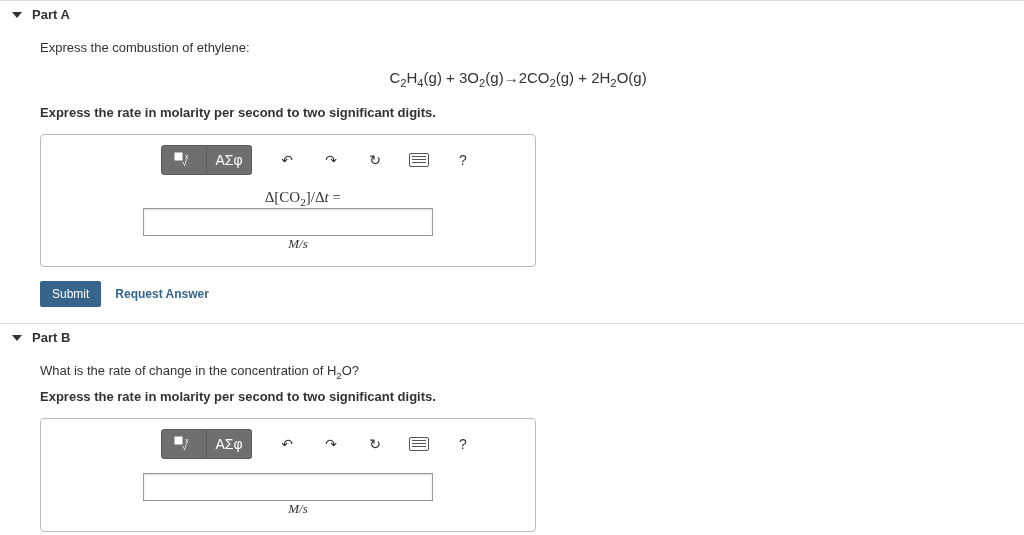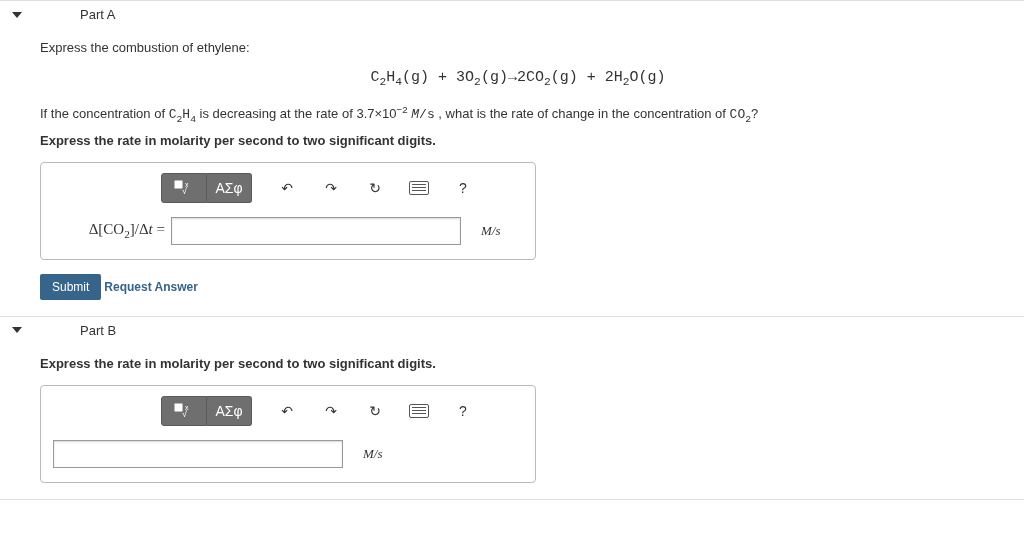--- a/index.html
+++ b/index.html
@@ -21,21 +21,21 @@
     padding: 6px 12px;
     cursor: pointer;
   }
   .caret {
     width: 0; height: 0;
     border-left: 5px solid transparent;
     border-right: 5px solid transparent;
     border-top: 6px solid #333;
     margin-right: 10px;
   }
-  .part-title { font-weight: normal; margin-left: 48px; }
+  .part-title { font-weight: bold; }
   .part-body { padding: 4px 28px 16px 40px; }
   .intro { margin: 8px 0 14px 0; }
   .equation {
     text-align: center;
     font-family: "Times New Roman", serif;
     font-size: 15px;
     margin: 6px 0 16px 0;
   }
   .question { margin: 8px 0; }
   .instruct { font-weight: bold; margin: 8px 0 14px 0; }
@@ -65,21 +65,21 @@
     padding: 0 6px;
   }
   .tool-grey {
     background: #6f6f6f;
     color: #fff;
     border: 1px solid #5a5a5a;
   }
   .tool-grey:first-child { border-radius: 3px 0 0 3px; }
   .tool-grey:nth-child(2) { border-left: none; border-radius: 0 3px 3px 0; margin-right: 13px; }
   .tool-plain { background: transparent; border: none; }
-  .ans-row { display: flex; align-items: center; }
+  .ans-row { display: flex; align-items: center; flex-direction: column; }
   .ans-label {
     width: 112px;
     font-family: "Times New Roman", serif;
     font-size: 15px;
     text-align: right;
     padding-right: 6px;
   }
   .ans-input {
     width: 280px;
     height: 26px;
@@ -87,39 +87,39 @@
     box-shadow: inset 0 1px 2px rgba(0,0,0,0.15);
     padding: 0 4px;
     font-size: 13px;
   }
   .unit {
     font-family: "Times New Roman", serif;
     font-style: italic;
     font-size: 13px;
     margin-left: 20px;
   }
-  .actions { margin-top: 14px; display: flex; align-items: center; gap: 3px; }
+  .actions { margin-top: 14px; display: flex; align-items: center; gap: 14px; }
   .submit-btn {
     background: #36648b;
     color: #fff;
     border: none;
     padding: 6px 12px;
     font-size: 12px;
     cursor: pointer;
     border-radius: 2px;
   }
   .req-link {
     color: #36648b;
     font-size: 12px;
     font-weight: bold;
     cursor: pointer;
   }
   .sub2 { font-size: 0.75em; vertical-align: sub; }
   .sup2 { font-size: 0.75em; vertical-align: super; }
-  .serif { font-family: Liberation Mono, monospace; }
+  .serif { font-family: Liberation Sans, sans-serif; }
   .kbd-icon {
     width: 18px; height: 12px;
     border: 1px solid #555;
     border-radius: 2px;
     position: relative;
     display: inline-block;
   }
   .kbd-icon::before {
     content: "";
     position: absolute;
@@ -132,21 +132,20 @@
 <body>
 
 <div class="part-block">
   <div class="part-header">
     <span class="caret"></span>
     <span class="part-title">Part A</span>
   </div>
   <div class="part-body">
     <div class="intro">Express the combustion of ethylene:</div>
     <div class="equation serif">C<span class="sub2">2</span>H<span class="sub2">4</span>(g) + 3O<span class="sub2">2</span>(g)→2CO<span class="sub2">2</span>(g) + 2H<span class="sub2">2</span>O(g)</div>
-    <div class="question">If the concentration of <span class="serif">C<span class="sub2">2</span>H<span class="sub2">4</span></span> is decreasing at the rate of 3.7×10<span class="sup2">−2</span> <span class="serif"><i>M</i>/s</span> , what is the rate of change in the concentration of <span class="serif">CO<span class="sub2">2</span></span>?</div>
     <div class="instruct">Express the rate in molarity per second to two significant digits.</div>
 
     <div class="answer-box">
       <div class="toolbar">
         <span class="toolbtn tool-grey">
           <svg width="20" height="16" viewBox="0 0 20 16">
               <rect x="1" y="1" width="7" height="7" fill="#fff" stroke="#fff"></rect>
               <text x="11" y="7" fill="#fff" font-size="7">x</text>
               <text x="8" y="14" fill="#fff" font-size="9">√</text>
             </svg>
@@ -173,20 +172,21 @@
     </div>
   </div>
 </div>
 
 <div class="part-block" style="border-top:none">
   <div class="part-header">
     <span class="caret"></span>
     <span class="part-title">Part B</span>
   </div>
   <div class="part-body">
+    <div class="question">What is the rate of change in the concentration of <span class="serif">H<span class="sub2">2</span>O</span>?</div>
     <div class="instruct">Express the rate in molarity per second to two significant digits.</div>
 
     <div class="answer-box">
       <div class="toolbar">
         <span class="toolbtn tool-grey">
           <svg width="20" height="16" viewBox="0 0 20 16">
               <rect x="1" y="1" width="7" height="7" fill="#fff" stroke="#fff"></rect>
               <text x="11" y="7" fill="#fff" font-size="7">x</text>
               <text x="8" y="14" fill="#fff" font-size="9">√</text>
             </svg>

